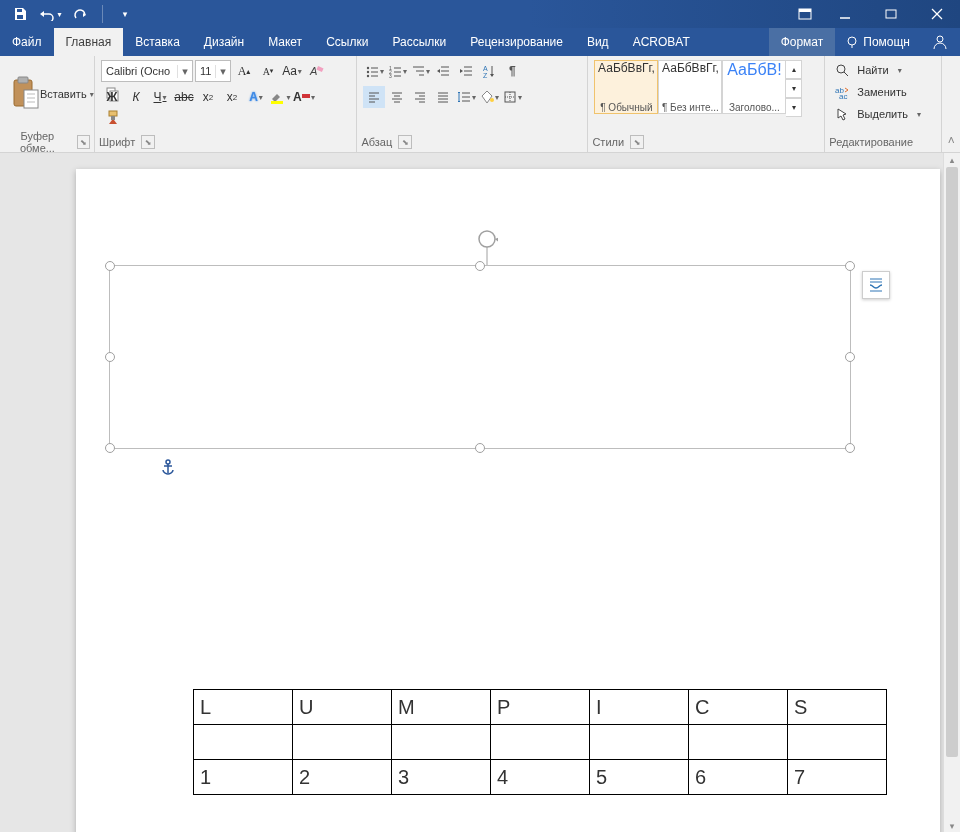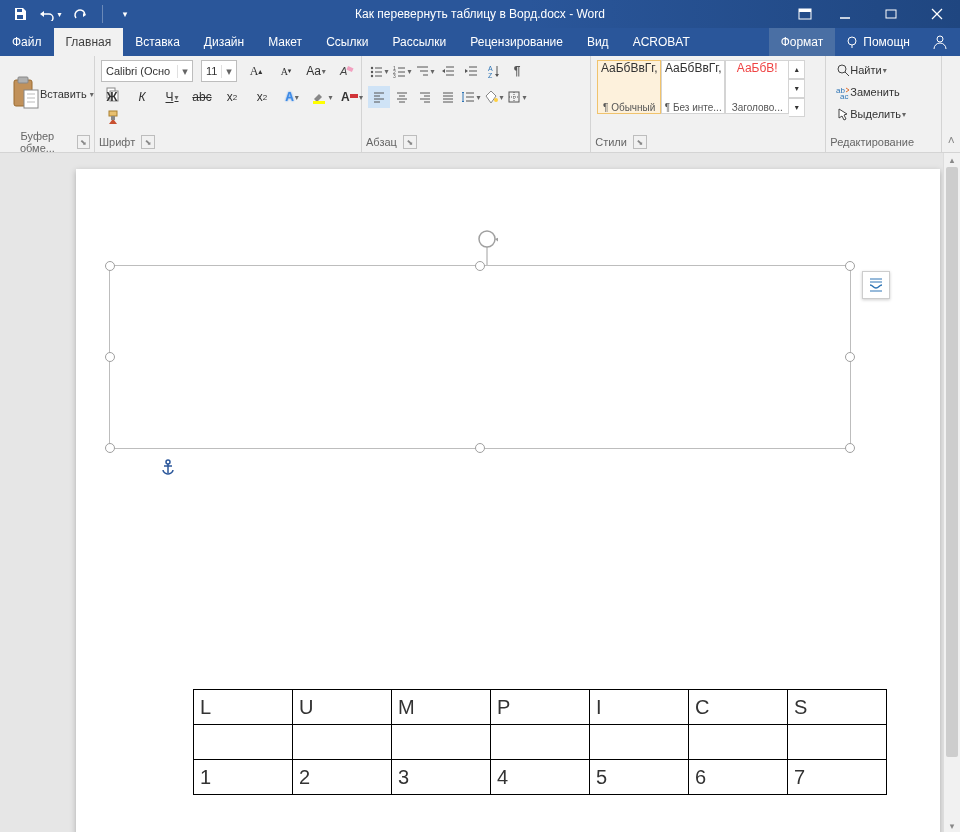--- a/index.html
+++ b/index.html
@@ -19,38 +19,38 @@
 .ribbon{background:#f1f1f1;border-bottom:1px solid #d4d4d4;display:flex;height:96px}
 .group{border-right:1px solid #d4d4d4;display:flex;flex-direction:column;padding:2px 4px 0}
 .group .tools{flex:1;display:flex;align-items:flex-start}
 .group .label{font-size:11px;color:#666;text-align:center;padding:2px 0 2px;display:flex;align-items:center;gap:6px;height:16px}
 .group .label .dlg{width:12px;height:12px;border:1px solid #bdbdbd;display:flex;align-items:center;justify-content:center;font-size:8px;color:#888;cursor:pointer}
 .bigbtn{display:flex;flex-direction:row;align-items:center;justify-content:center;padding:2px 6px;cursor:pointer;height:66px}
 .bigbtn .ico{display:flex;align-items:center;justify-content:center}
 .bigbtn .cap{font-size:11px;margin-top:2px;display:flex;align-items:center;gap:2px}
 .smallcol{display:flex;flex-direction:column;gap:1px;padding:2px}
 .smallbtn{width:22px;height:22px;display:flex;align-items:center;justify-content:center;cursor:pointer}
-.fontrow{display:flex;align-items:center;gap:8px;padding:2px}
+.fontrow{display:flex;align-items:center;gap:2px;padding:2px}
 .combo{height:20px;border:1px solid #bdbdbd;background:#fff;display:flex;align-items:center;font-size:11px;cursor:text}
 .combo .cval{padding:0 4px;flex:1;white-space:nowrap;overflow:hidden}
 .combo .cdrop{width:14px;text-align:center;border-left:1px solid #e0e0e0;cursor:pointer;color:#666}
 .fontname{width:90px}
 .fontsize{width:34px}
 .fontrow .ico,.pararow .ico,.editcol .ico{width:22px;height:22px;display:flex;align-items:center;justify-content:center;cursor:pointer}
 .parablock{display:flex;flex-direction:column}
 .pararow{display:flex;align-items:center;gap:1px;padding:2px}
 .stylerow{display:flex;align-items:flex-start;padding:2px;gap:0}
 .stylebox{width:62px;height:52px;border:1px solid #d4d4d4;display:flex;flex-direction:column;align-items:center;justify-content:space-between;cursor:pointer;background:#fff}
 .stylebox.sel{border:1px solid #f0c36d;background:#fdf1dc}
 .stylebox .samp{font-size:12px}
 .stylebox .sname{font-size:10px;color:#555;margin-top:4px;white-space:nowrap;overflow:hidden;width:58px;text-align:center}
 .stylescroll{width:16px;display:flex;flex-direction:column}
 .stylescroll div{height:17px;border:1px solid #d4d4d4;border-left:0;display:flex;align-items:center;justify-content:center;font-size:8px;cursor:pointer;background:#fff}
 .editcol{display:flex;flex-direction:column;padding:2px 4px;gap:2px}
-.editcol .erow{display:flex;align-items:center;gap:0;height:20px;cursor:pointer;font-size:11px;white-space:nowrap;padding:0 2px}
+.editcol .erow{display:flex;align-items:center;gap:8px;height:20px;cursor:pointer;font-size:11px;white-space:nowrap;padding:0 2px}
 .ribcollapse{width:18px;display:flex;align-items:flex-end;justify-content:center;padding-bottom:4px;cursor:pointer;color:#888}
 .docarea{position:relative;height:680px;background:#e6e6e6;overflow:hidden}
 .docarea .scrollbar{position:absolute;right:0;top:0;bottom:0;width:16px;background:#f1f1f1;border-left:1px solid #ddd}
 .docarea .scrollbar .thumb{position:absolute;left:2px;right:2px;top:14px;height:590px;background:#cdcdcd;border-radius:2px}
 .docarea .scrollbar .arr{position:absolute;left:0;right:0;height:14px;display:flex;align-items:center;justify-content:center;color:#888;font-size:9px;cursor:pointer}
 .page{position:absolute;left:76px;top:16px;width:864px;height:900px;background:#fff;box-shadow:0 2px 6px rgba(0,0,0,.25)}
 .rothandle{position:absolute;left:400px;top:60px}
 .selbox{position:absolute;left:33px;top:96px;width:740px;height:182px;border:1px solid #bdbdbd}
 .shandle{position:absolute;width:8px;height:8px;background:#fff;border:1px solid #a0a0a0;border-radius:50%}
 .anchoricon{position:absolute;left:85px;top:290px;color:#2a569a}
@@ -81,21 +81,20 @@
       </div>
     <div class="qbtn">
         <svg width="14" height="14" viewBox="0 0 14 14">
           <path fill="none" stroke="#fff" stroke-width="1.5" d="M3 11a5 5 0 1 1 9-3"></path>
           <path fill="#fff" d="M10 6l3 2-3 2z"></path>
         </svg>
       </div>
     <div class="sep"></div>
     <div class="qbtn" style="color:#fff;font-size:9px">▾</div>
   </div>
-  <div class="title">Как перевернуть таблицу в Ворд.docx - Word</div>
   <div class="winbtns">
     <div class="wbtn ribbtn">
         <svg width="14" height="12">
           <rect x="1" y="1" width="12" height="10" fill="none" stroke="#fff"></rect>
           <rect x="1" y="1" width="12" height="3" fill="#fff"></rect>
         </svg>
       </div>
     <div class="wbtn">
         <svg width="12" height="12">
           <line x1="1" y1="10" x2="11" y2="10" stroke="#fff" stroke-width="1.5"></line>
@@ -375,21 +374,21 @@
     <div class="tools stylerow">
       <div class="stylebox sel">
           <div class="samp">АаБбВвГг,</div>
           <div class="sname">¶ Обычный</div>
         </div>
       <div class="stylebox">
           <div class="samp">АаБбВвГг,</div>
           <div class="sname">¶ Без инте...</div>
         </div>
       <div class="stylebox">
-          <div class="samp" style="color:#ef4444;font-size:12px">АаБбВ!</div>
+          <div class="samp" style="color:#3b82f6;font-size:16px">АаБбВ!</div>
           <div class="sname">Заголово...</div>
         </div>
       <div class="stylescroll">
         <div>▴</div>
         <div>▾</div>
         <div>▾</div>
       </div>
     </div>
     <div class="label">
         <span>Стили</span>

